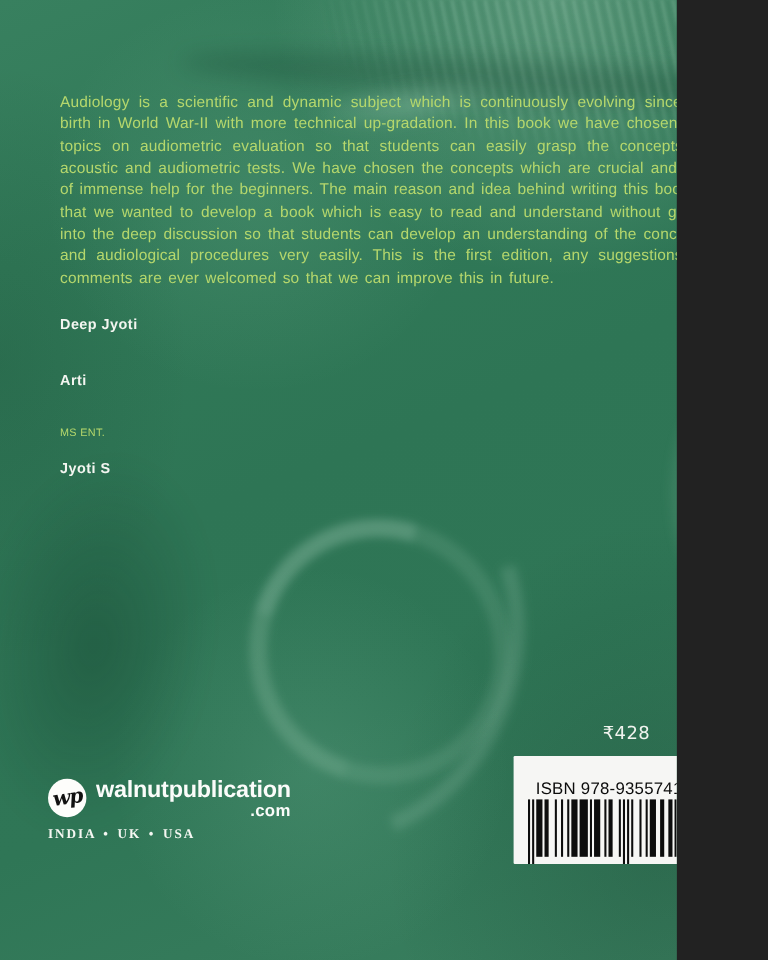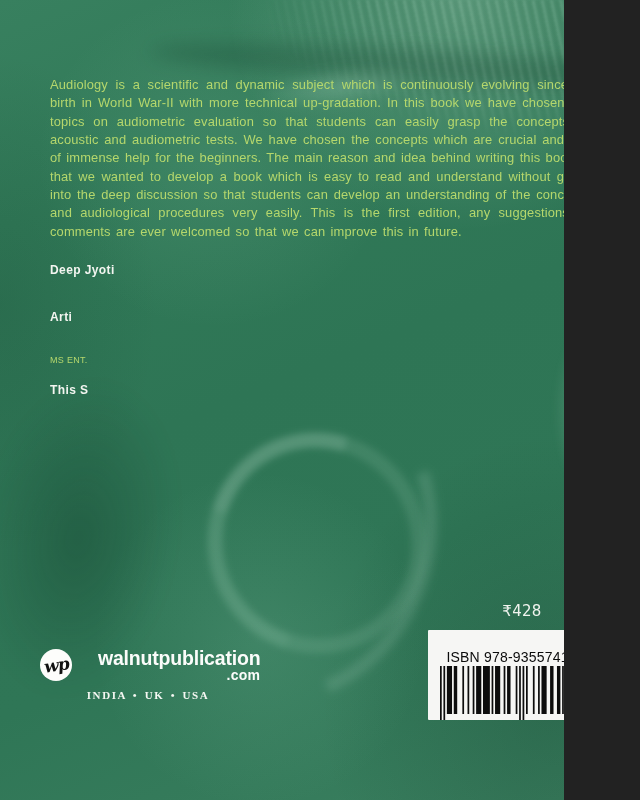--- a/index.html
+++ b/index.html
@@ -92,30 +92,30 @@
   .publisher{position:absolute; left:40px; top:649px; width:226px;}
   .logo-row{display:flex; align-items:center;}
   .monogram{
     width:32px; height:32px; border-radius:50%; background:#fdfdfb; flex:0 0 32px;
     display:flex; align-items:center; justify-content:center;
   }
   .monogram span{
     font-family:"DejaVu Serif", serif; font-style:italic; font-weight:700;
     font-size:17px; color:#111; transform:rotate(-8deg); letter-spacing:-1px;
   }
-  .wordmark-wrap{margin-left:26px; display:inline-block; line-height:1;}
+  .wordmark-wrap{margin-left:8px; display:inline-block; line-height:1;}
   .wordmark{
     display:block; font-size:19.5px; font-weight:800; letter-spacing:-.2px; color:#fbfcfa;
   }
   .domain{
     display:block; text-align:right; margin-top:-1px;
     font-size:14px; font-weight:700; color:#fbfcfa; letter-spacing:.3px;
   }
   .regions{
-    margin-top:7px; width:216px; text-align:center;
+    margin-top:7px; width:216px; 
     font-family:"Liberation Serif", serif; font-weight:700;
     font-size:11px; letter-spacing:1.6px; color:#f5f7f2; word-spacing:2px;
   }
 </style>
 </head>
 <body>
 
 <div class="cover">
 
   <div class="bg">
@@ -129,21 +129,21 @@
     <div class="bg-ear-glow"></div>
   </div>
 
   <p class="blurb">Audiology is a scientific and dynamic subject which is continuously evolving since its birth in World War-II with more technical up-gradation. In this book we have chosen the topics on audiometric evaluation so that students can easily grasp the concepts of acoustic and audiometric tests. We have chosen the concepts which are crucial and are of immense help for the beginners. The main reason and idea behind writing this book is that we wanted to develop a book which is easy to read and understand without going into the deep discussion so that students can develop an understanding of the concepts and audiological procedures very easily. This is the first edition, any suggestions or comments are ever welcomed so that we can improve this in future.</p>
 
   <h2 class="author-name" id="a1-name">Deep Jyoti</h2>
 
   <h2 class="author-name" id="a2-name">Arti</h2>
   <p class="author-bio small" id="a2-bio">MS ENT.</p>
 
-  <h2 class="author-name" id="a3-name">This S</h2>
+  <h2 class="author-name" id="a3-name">Jyoti S</h2>
 
   <div class="price">₹428</div>
 
   <div class="barcode-box">
     <div class="isbn">ISBN 978-935574158-5</div>
     <svg id="ean-svg" width="180" height="68" viewBox="0 0 180 68">
         <rect x="8.00" y="0" width="1.72" height="56" fill="#0d0d0d"></rect>
         <rect x="11.44" y="0" width="1.72" height="56" fill="#0d0d0d"></rect>
         <rect x="14.88" y="0" width="5.16" height="48" fill="#0d0d0d"></rect>
         <rect x="21.76" y="0" width="3.44" height="48" fill="#0d0d0d"></rect>

